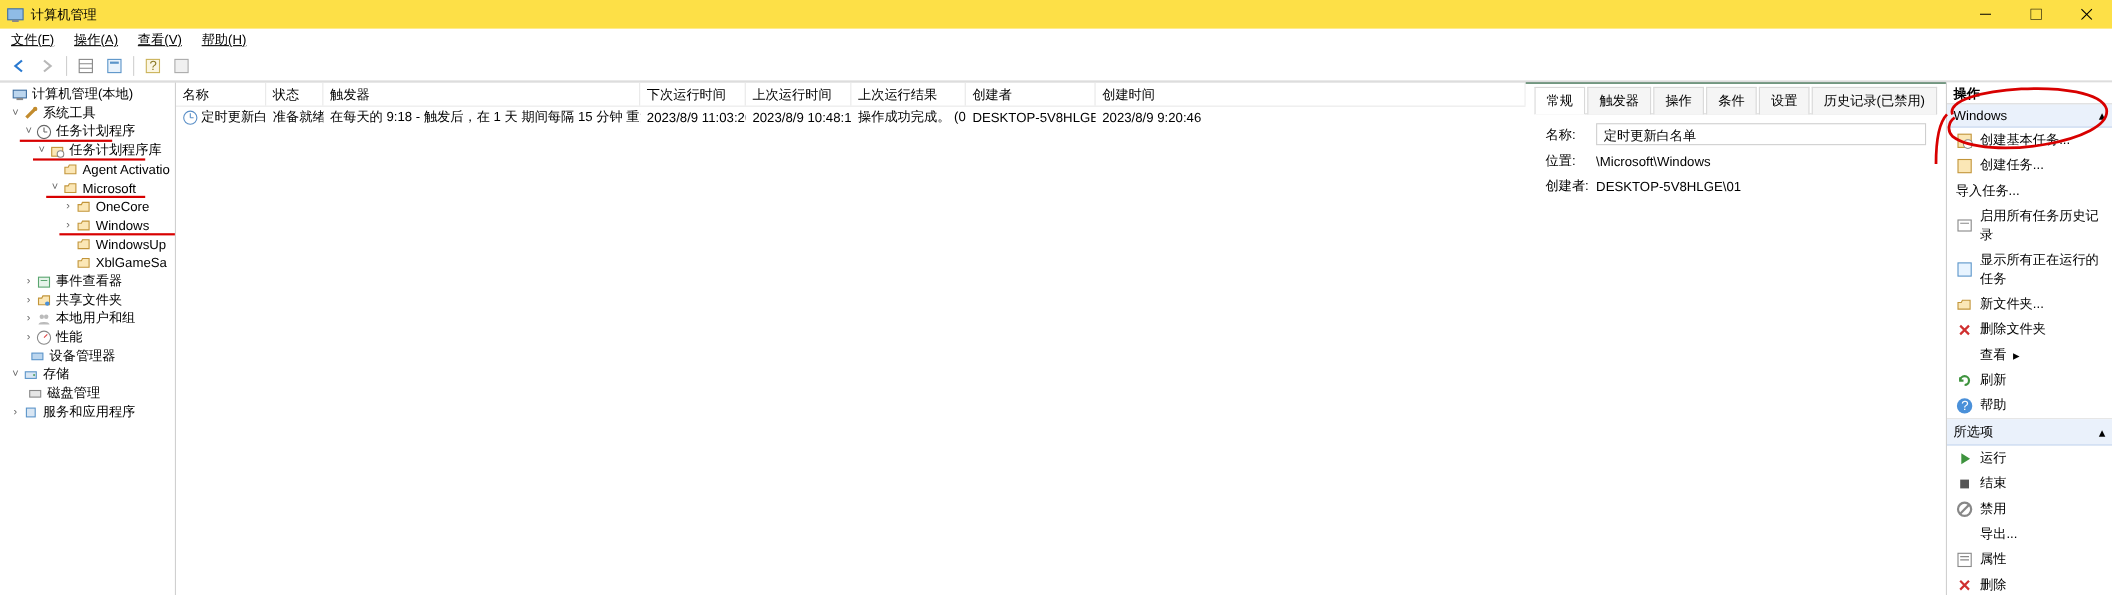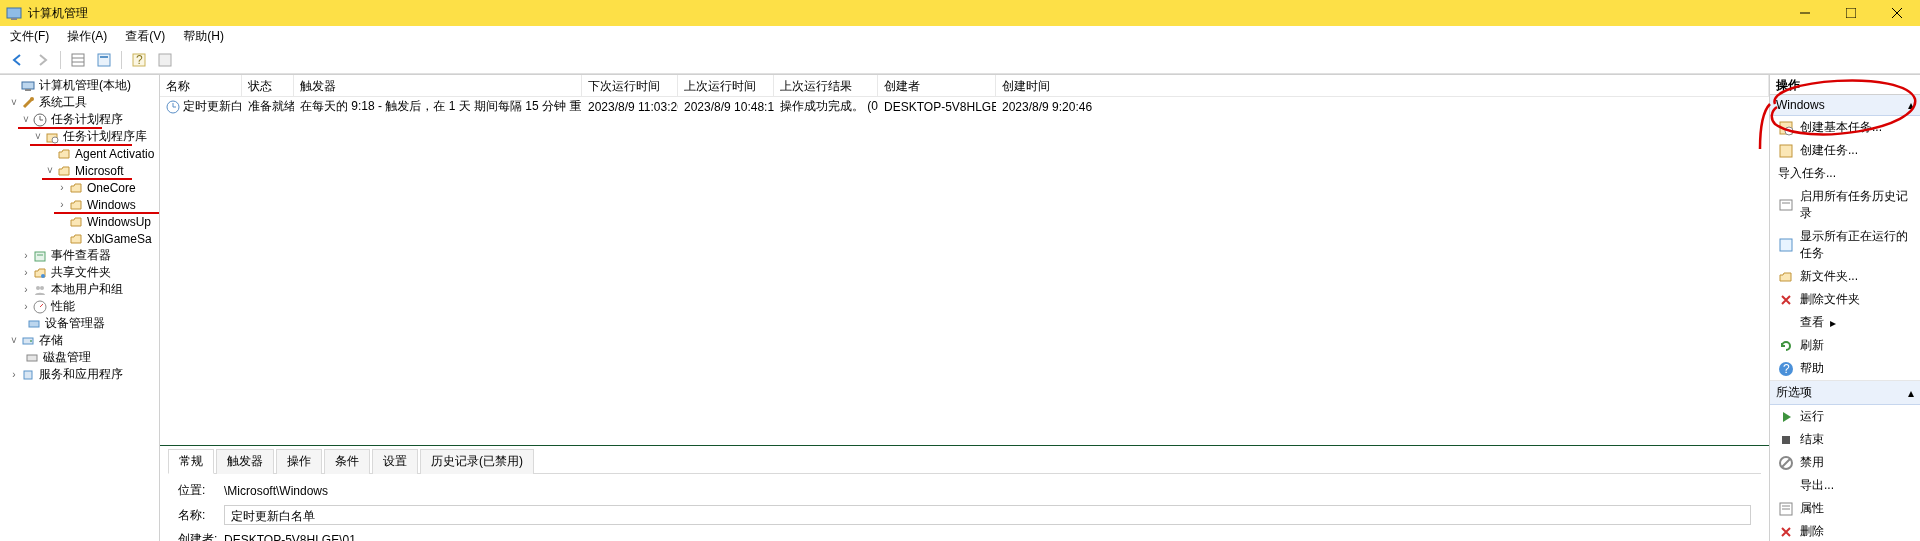--- a/index.html
+++ b/index.html
@@ -47,20 +47,21 @@
     }
     .menu-bar {
       height: 20px;
       display: flex;
       align-items: center;
       padding: 0 6px;
       gap: 10px;
     }
     .menu-bar span {
       padding: 2px 4px;
+      text-decoration: underline;
     }
     .tool-bar {
       height: 28px;
       display: flex;
       align-items: center;
       padding: 0 6px;
       gap: 4px;
       border-bottom: 1px solid #e0e0e0;
     }
     .tb-btn {
@@ -111,21 +112,21 @@
     }
     .underline-red {
       position: absolute;
       height: 2px;
       background: #d80000;
       bottom: -1px;
     }
     .center-pane {
       flex: 1;
       display: flex;
-      flex-direction: column;
+      flex-direction: row;
       border-right: 1px solid #d0d0d0;
     }
     .list-area {
       flex: 1;
       overflow: hidden;
     }
     .list-header {
       display: flex;
       height: 22px;
       border-bottom: 1px solid #e8e8e8;
@@ -300,21 +301,21 @@
   <div class="tb-btn">
       <svg width="16" height="16">
         <rect x="2" y="2" width="12" height="12" fill="#f0f0f0" stroke="#aaa"></rect>
       </svg>
     </div>
 </div>
 
 <div class="body-area">
 
   <div class="tree-pane">
-    <div class="tree-row" style="padding-left:20px">
+    <div class="tree-row" style="padding-left:10px">
       <span class="tree-icon">
           <svg width="14" height="14">
             <rect x="1" y="3" width="12" height="7" fill="#bcd6ee" stroke="#3e6fa1"></rect>
             <rect x="4" y="10" width="6" height="2" fill="#888"></rect>
           </svg>
         </span>
       <span>计算机管理(本地)</span>
     </div>
     <div class="tree-row" style="padding-left:8px">
       <span class="tree-exp">˅</span>
@@ -515,26 +516,26 @@
       <div class="tabs">
         <div class="tab active">常规</div>
         <div class="tab">触发器</div>
         <div class="tab">操作</div>
         <div class="tab">条件</div>
         <div class="tab">设置</div>
         <div class="tab">历史记录(已禁用)</div>
       </div>
       <div class="detail-body">
         <div class="detail-row">
+          <div class="label">名称:</div>
+          <div class="value-box">定时更新白名单</div>
+        </div>
+        <div class="detail-row">
           <div class="label">位置:</div>
           <div>\Microsoft\Windows</div>
-        </div>
-        <div class="detail-row">
-          <div class="label">名称:</div>
-          <div class="value-box">定时更新白名单</div>
         </div>
         <div class="detail-row">
           <div class="label">创建者:</div>
           <div>DESKTOP-5V8HLGE\01</div>
         </div>
       </div>
     </div>
   </div>
 
   <div class="actions-pane">

